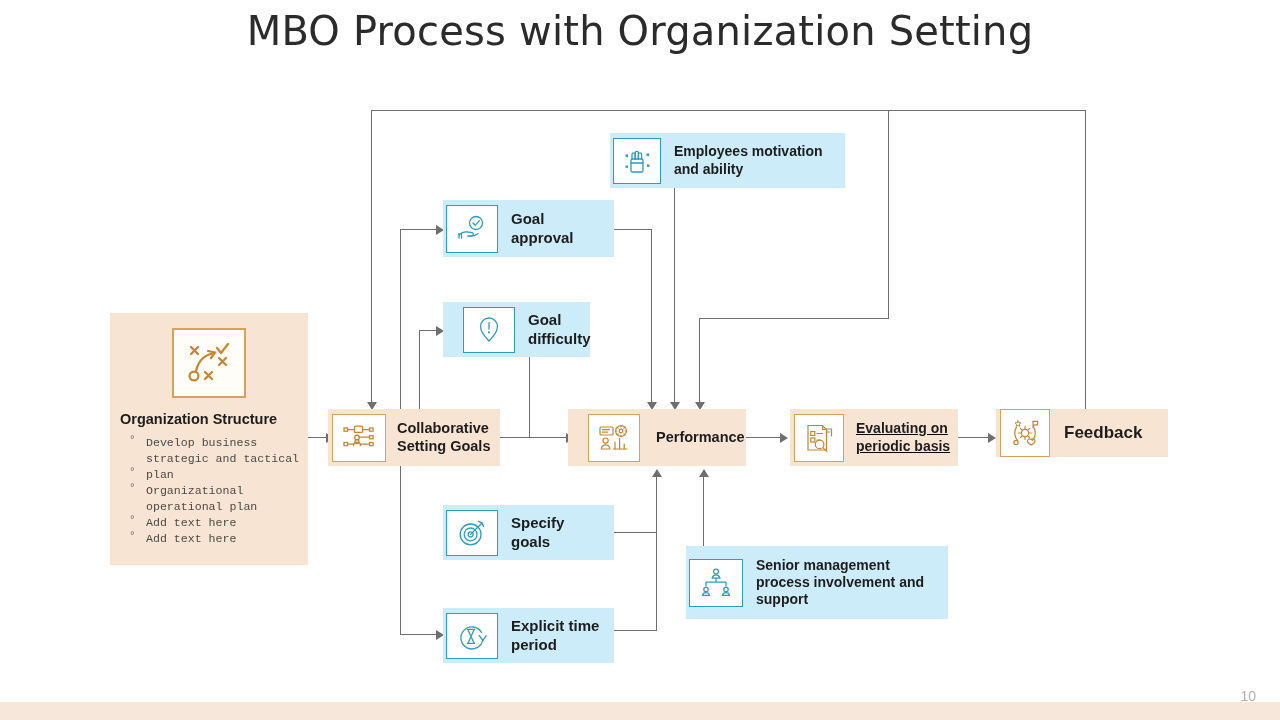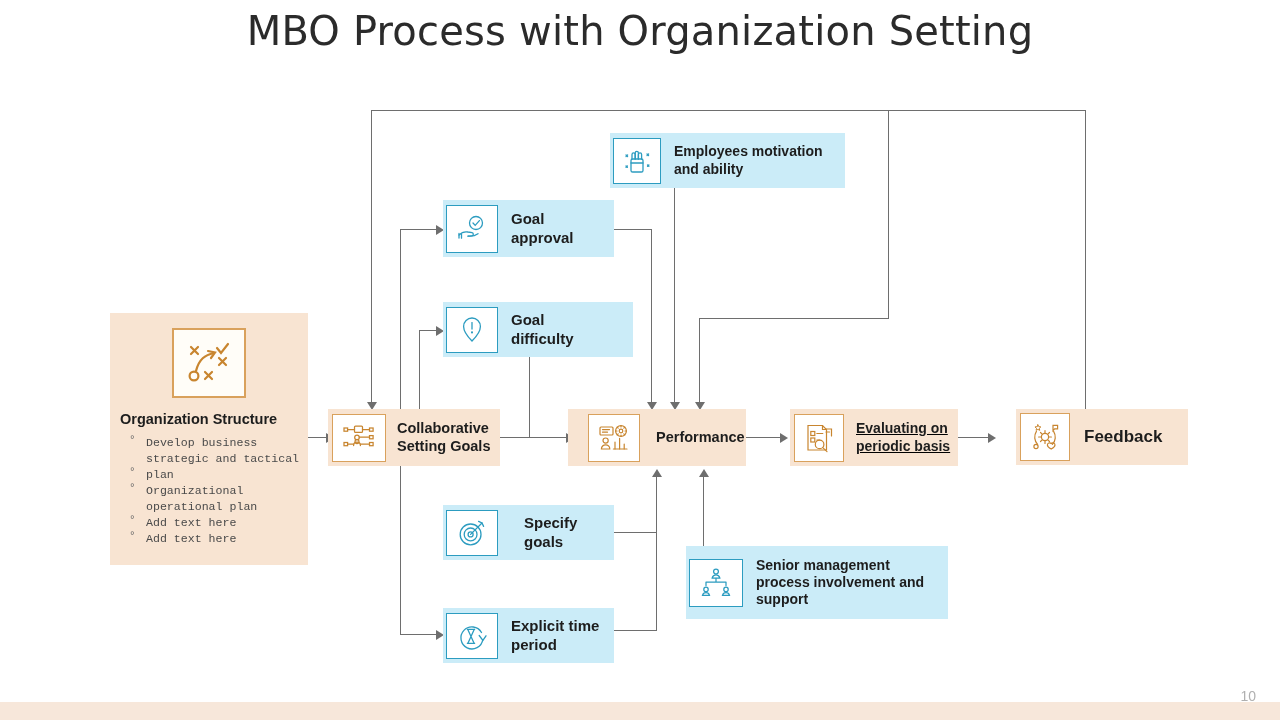--- a/index.html
+++ b/index.html
@@ -190,21 +190,21 @@
         <circle cx="20" cy="9" r="6.5"></circle>
         <path d="M17 9 l2.2 2.4 L23.4 6.6"></path>
         <path d="M3 21 q4-4 9-3 l4 .6 a1.7 1.7 0 0 1 0 3.3 l-4 .2"></path>
         <path d="M12 22.1 q6 .6 10-2.4"></path>
         <path d="M3 19.5 v4.5 M5.5 20 v4.2"></path>
       </svg>
     </div>
     <div class="lbl" style="font-size:15px;margin-left:13px;width:96px;">Goal approval</div>
   </div>
 
-  <div class="node blue" style="left:443px;top:302px;width:190px;height:55px;padding-left:3px;">
+  <div class="node blue" style="left:443px;top:302px;width:147px;height:55px;padding-left:20px;">
     <div class="icowrap" style="width:52px;height:46px;">
       <svg width="28" height="30" viewBox="0 0 28 30" fill="none" stroke="#2c9cc0" stroke-width="1.3" stroke-linecap="round">
         <path d="M14 3 a8.4 8.4 0 0 1 8.4 8.4 c0 6-8.4 14.6-8.4 14.6 S5.6 17.4 5.6 11.4 A8.4 8.4 0 0 1 14 3 Z"></path>
         <path d="M14 7.6 v6.4"></path>
         <circle cx="14" cy="17.4" r="1.05" fill="#2c9cc0" stroke="none"></circle>
       </svg>
     </div>
     <div class="lbl" style="font-size:15px;margin-left:13px;width:96px;">Goal difficulty</div>
   </div>
 
@@ -219,21 +219,21 @@
         <rect x="2" y="19.5" width="3.6" height="3.2"></rect>
         <rect x="27.5" y="5" width="3.6" height="3.2"></rect>
         <rect x="27.5" y="12.6" width="3.6" height="3.2"></rect>
         <rect x="27.5" y="19.5" width="3.6" height="3.2"></rect>
         <path d="M5.6 6.6 H12.5 M20.5 6.6 H27.5 M17.3 14.2 H27.5 M5.6 21.1 H11.6 M18.4 21.1 H27.5"></path>
       </svg>
     </div>
     <div class="lbl" style="font-size:14.5px;margin-left:11px;width:104px;">Collaborative Setting Goals</div>
   </div>
 
-  <div class="node blue" style="left:443px;top:505px;width:171px;height:55px;padding-left:3px;gap:13px;">
+  <div class="node blue" style="left:443px;top:505px;width:171px;height:55px;padding-left:3px;">
     <div class="icowrap" style="width:52px;height:46px;">
       <svg width="30" height="30" viewBox="0 0 30 30" fill="none" stroke="#2c9cc0" stroke-width="1.3" stroke-linecap="round">
         <circle cx="13.6" cy="16.4" r="10.4"></circle>
         <circle cx="13.6" cy="16.4" r="6.4"></circle>
         <circle cx="13.6" cy="16.4" r="2.5"></circle>
         <path d="M13.6 16.4 L25 5"></path>
         <path d="M21.6 3.4 L25 5 L26.6 8.4"></path>
       </svg>
     </div>
     <div class="lbl" style="font-size:15px;margin-left:13px;width:96px;">Specify goals</div>
@@ -292,21 +292,21 @@
         <rect x="6.8" y="15" width="4" height="4"></rect>
         <path d="M12.8 10.5 h6 M12.8 17 h3"></path>
         <path d="M22 6 h5.5 v7 M22 9 h3.5"></path>
         <circle cx="15.6" cy="21.4" r="4.3"></circle>
         <path d="M18.8 24.6 L23 28.6"></path>
       </svg>
     </div>
     <div class="lbl" style="font-size:14px;margin-left:12px;width:100px;">Evaluating on periodic basis</div>
   </div>
 
-  <div class="node orange" style="left:996px;top:409px;width:172px;height:56px;padding-left:4px;margin-left:20px;">
+  <div class="node orange" style="left:996px;top:409px;width:172px;height:48px;padding-left:4px;">
     <div class="icowrap" style="width:50px;height:48px;border-color:#d9a15c;">
       <svg width="32" height="30" viewBox="0 0 32 30" fill="none" stroke="#c8852f" stroke-width="1.2" stroke-linecap="round">
         <circle cx="16" cy="15" r="3.6"></circle>
         <path d="M16 8.6 V11 M16 19 v2.4 M9.6 15 H12 M20 15 h2.4 M11.5 10.5 l1.7 1.7 M20.5 10.5 l-1.7 1.7 M11.5 19.5 l1.7-1.7 M20.5 19.5 l-1.7-1.7"></path>
         <path d="M7.4 9.4 a10.6 10.6 0 0 0 1.2 13 M24.6 9.4 a10.6 10.6 0 0 1-1.2 13"></path>
         <path d="M6.6 3.4 l1.1 2.3 2.5.3 -1.9 1.7 .5 2.5 -2.2-1.2 -2.2 1.2 .5-2.5 -1.9-1.7 2.5-.3 Z" transform="translate(3.5,0) scale(0.82)"></path>
         <path d="M24 3.4 h4.6 v3.4 h-3 l-1.6 1.8 Z"></path>
         <circle cx="7" cy="24.5" r="2.1"></circle>
         <path d="M26 23 a2.2 2.2 0 0 0-3.8-1.5 2.2 2.2 0 0 0-3.8 1.5 c0 2 3.8 4 3.8 4 s3.8-2 3.8-4 Z"></path>
       </svg>

